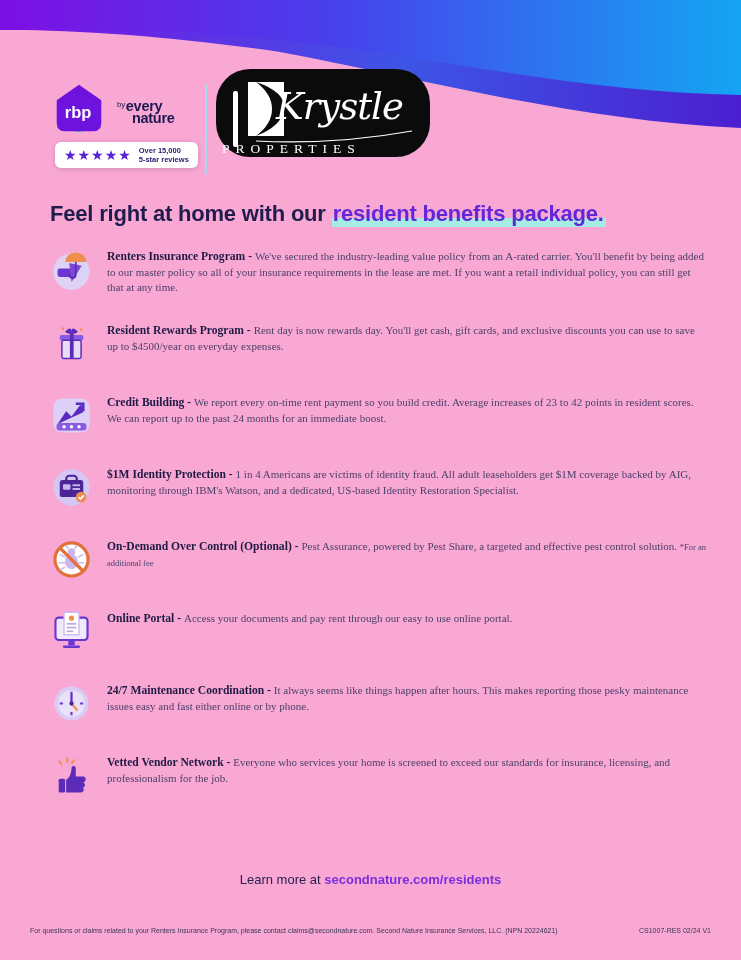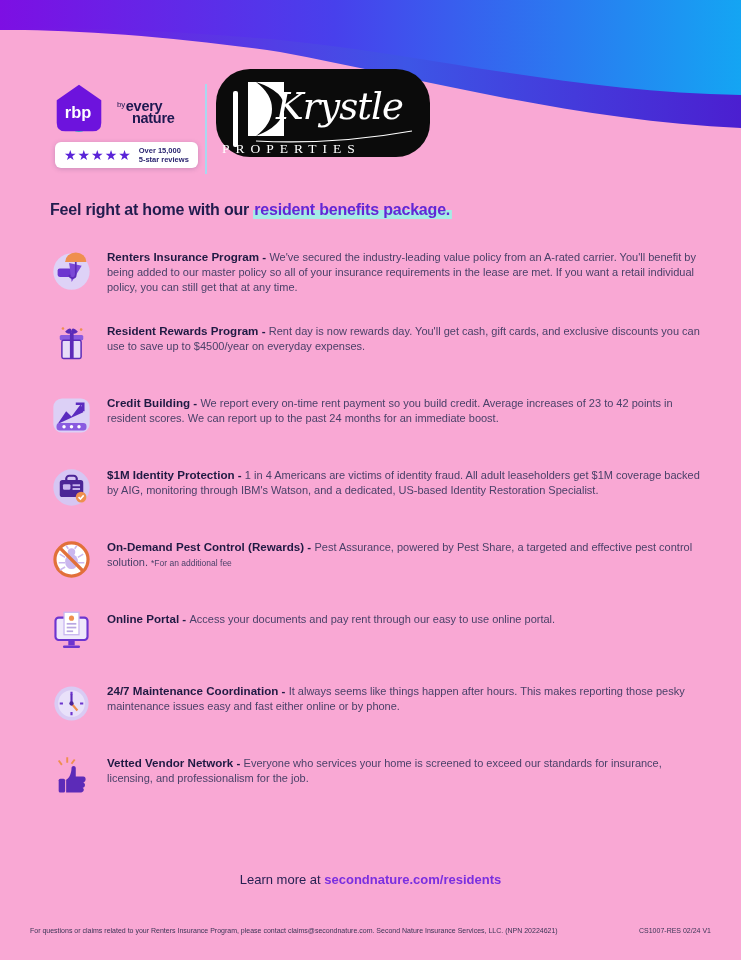--- a/index.html
+++ b/index.html
@@ -20,28 +20,28 @@
   .v-divider{position:absolute;left:205px;top:84px;width:2px;height:90px;background:#a8d8f0;}
   .krystle{position:absolute;left:216px;top:69px;width:214px;height:88px;background:#0b0b0b;border-radius:34px;}
   .k-bar{position:absolute;left:17px;top:22px;width:5px;height:56px;background:#fff;border-radius:2px;}
   .k-emblem{position:absolute;left:28px;top:11px;}
   .k-script{position:absolute;left:60px;top:16px;font-family:"DejaVu Serif","Liberation Serif",serif;
       font-style:italic;font-size:37px;color:#fff;letter-spacing:-1px;}
   .k-swash{position:absolute;left:38px;top:60px;}
   .k-props{position:absolute;left:0;right:0;top:72px;text-align:left;
       font-family:"Liberation Serif",serif;font-size:13.5px;letter-spacing:6px;color:#fff;text-indent:6px;}
   
-  .headline{position:absolute;left:50px;top:201px;font-size:16px;font-weight:bold;color:#211c4e;letter-spacing:-0.2px;}
+  .headline{position:absolute;left:50px;top:201px;font-size:22px;font-weight:bold;color:#211c4e;letter-spacing:-0.2px;}
   .headline .hl{color:#6227d6;
       background:linear-gradient(#a5ece6,#a5ece6) bottom/100% 9px no-repeat;padding:0 2px 1px 1px;}
   
   .benefits{position:absolute;left:48px;top:246px;width:666px;display:flex;flex-direction:column;gap:25px;}
   .benefit{display:flex;gap:12px;align-items:flex-start;}
   .bicon{flex:0 0 47px;height:47px;}
-  .btext{margin:3px 0 0;font-size:11px;line-height:1.37;color:#4a4169;max-width:600px;}
+  .btext{margin:3px 0 0;font-size:11px;line-height:1.37;color:#4a4169;max-width:600px;font-family:Liberation Serif, serif;}
   .btext strong{color:#1f1a43;font-size:11.6px;}
   .note{font-size:8.5px;color:#4a4169;}
   
   .learn-more{position:absolute;top:872px;left:0;width:741px;text-align:center;font-size:13px;color:#262052;}
   .learn-more .link{color:#7a2fe0;font-weight:bold;}
   .footer{position:absolute;top:927px;left:30px;width:681px;display:flex;justify-content:space-between;
       font-size:7px;color:#3a3556;}
   .footer .code{margin-left:20px;white-space:nowrap;}
 </style>
 </head>
@@ -172,21 +172,21 @@
     <div class="benefit">
       <span class="bicon">
         <svg width="47" height="47" viewBox="0 0 44 44">
           <circle cx="22" cy="22" r="15.5" fill="#fff" stroke="#e2703a" stroke-width="3"></circle>
           <ellipse cx="22" cy="24" rx="6" ry="7" fill="#cbb7ee"></ellipse>
           <circle cx="22" cy="15" r="3.5" fill="#cbb7ee"></circle>
           <path d="M16,20 l-5,-3 M16,25 h-6 M16,29 l-5,3 M28,20 l5,-3 M28,25 h6 M28,29 l5,3 M19,12 l-2,-3 M25,12 l2,-3" stroke="#cbb7ee" stroke-width="1.5"></path>
           <line x1="11" y1="11" x2="33" y2="33" stroke="#e2703a" stroke-width="3"></line>
         </svg>
       </span>
-      <p class="btext"><strong>On-Demand Pest Control (Rewards) - </strong><span>Pest Assurance, powered by Pest Share, a targeted and effective pest control solution.</span> <small class="note">*For an additional fee</small></p>
+      <p class="btext"><strong>On-Demand Over Control (Optional) - </strong><span>Pest Assurance, powered by Pest Share, a targeted and effective pest control solution.</span> <small class="note">*For an additional fee</small></p>
     </div>
 
     <div class="benefit">
       <span class="bicon">
         <svg width="47" height="47" viewBox="0 0 44 44">
           <rect x="7" y="9" width="30" height="21" rx="3" fill="#efe9fb" stroke="#6d35cf" stroke-width="2"></rect>
           <rect x="15" y="4" width="14" height="21" fill="#fff" stroke="#c9b6f0" stroke-width="1.2"></rect>
           <circle cx="22" cy="9.5" r="2.4" fill="#ef8f4e"></circle>
           <rect x="17.5" y="14" width="9" height="1.6" fill="#b9a7e2"></rect>
             <rect x="17.5" y="17.5" width="9" height="1.6" fill="#b9a7e2"></rect>

